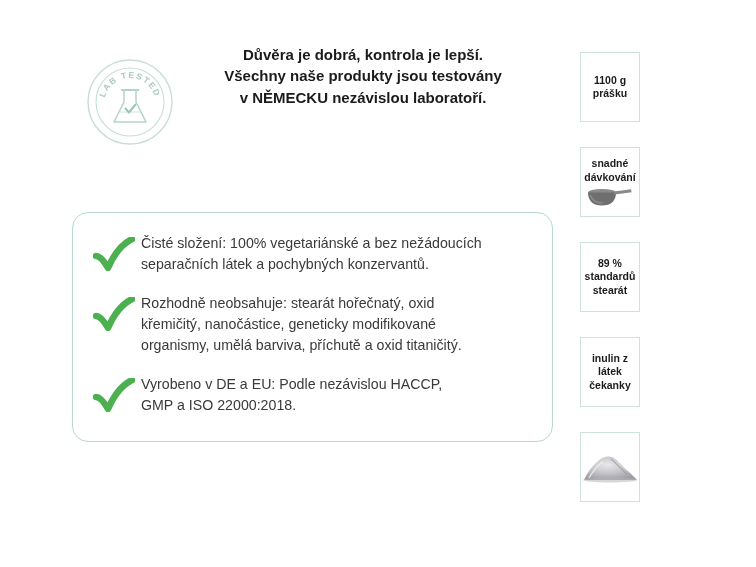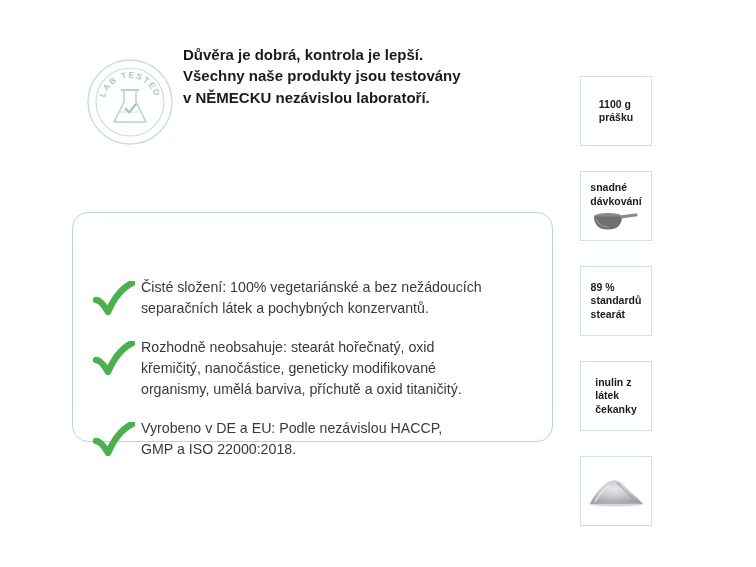--- a/index.html
+++ b/index.html
@@ -56,41 +56,40 @@
     margin: 0 0 28px 0;
   }
 
   .subhead {
     font-size: 15px;
     font-weight: bold;
     line-height: 1.42;
     color: #1b1b1b;
     margin: 0;
   }
-  .subhead span { display: block; }
+  .subhead span { display: block; text-align: center; }
 
   
   .card {
     position: absolute;
     left: 72px;
     top: 212px;
     width: 481px;
     height: 230px;
     box-sizing: border-box;
     border: 1.6px solid #b9d8cd;
     border-radius: 16px;
     background: #ffffff;
   }
 
   .bullets {
     position: absolute;
     left: 20px;
     top: 18px;
     right: 14px;
-    margin-top: 44px;
   }
 
   .bullet {
     display: flex;
     align-items: flex-start;
     margin-bottom: 16px;
   }
   .bullet:last-child { margin-bottom: 0; }
 
   .check {
@@ -112,32 +111,32 @@
 
   
   .features {
     position: absolute;
     left: 580px;
     top: 52px;
     width: 74px;
   }
 
   .feature-box {
-    width: 72px;
+    width: 60px;
     height: 70px;
     box-sizing: border-box;
     border: 1.5px solid #cfe3db;
     background: #ffffff;
     margin-bottom: 25px;
     display: flex;
     flex-direction: column;
     align-items: center;
     justify-content: center;
+    text-align: center;
     position: relative;
-    margin-top: 24px;
   }
   .feature-box:last-child { margin-bottom: 0; }
 
   .feature-label {
     font-size: 10.5px;
     font-weight: bold;
     line-height: 1.28;
     color: #1b1b1b;
     padding: 0 3px;
   }

